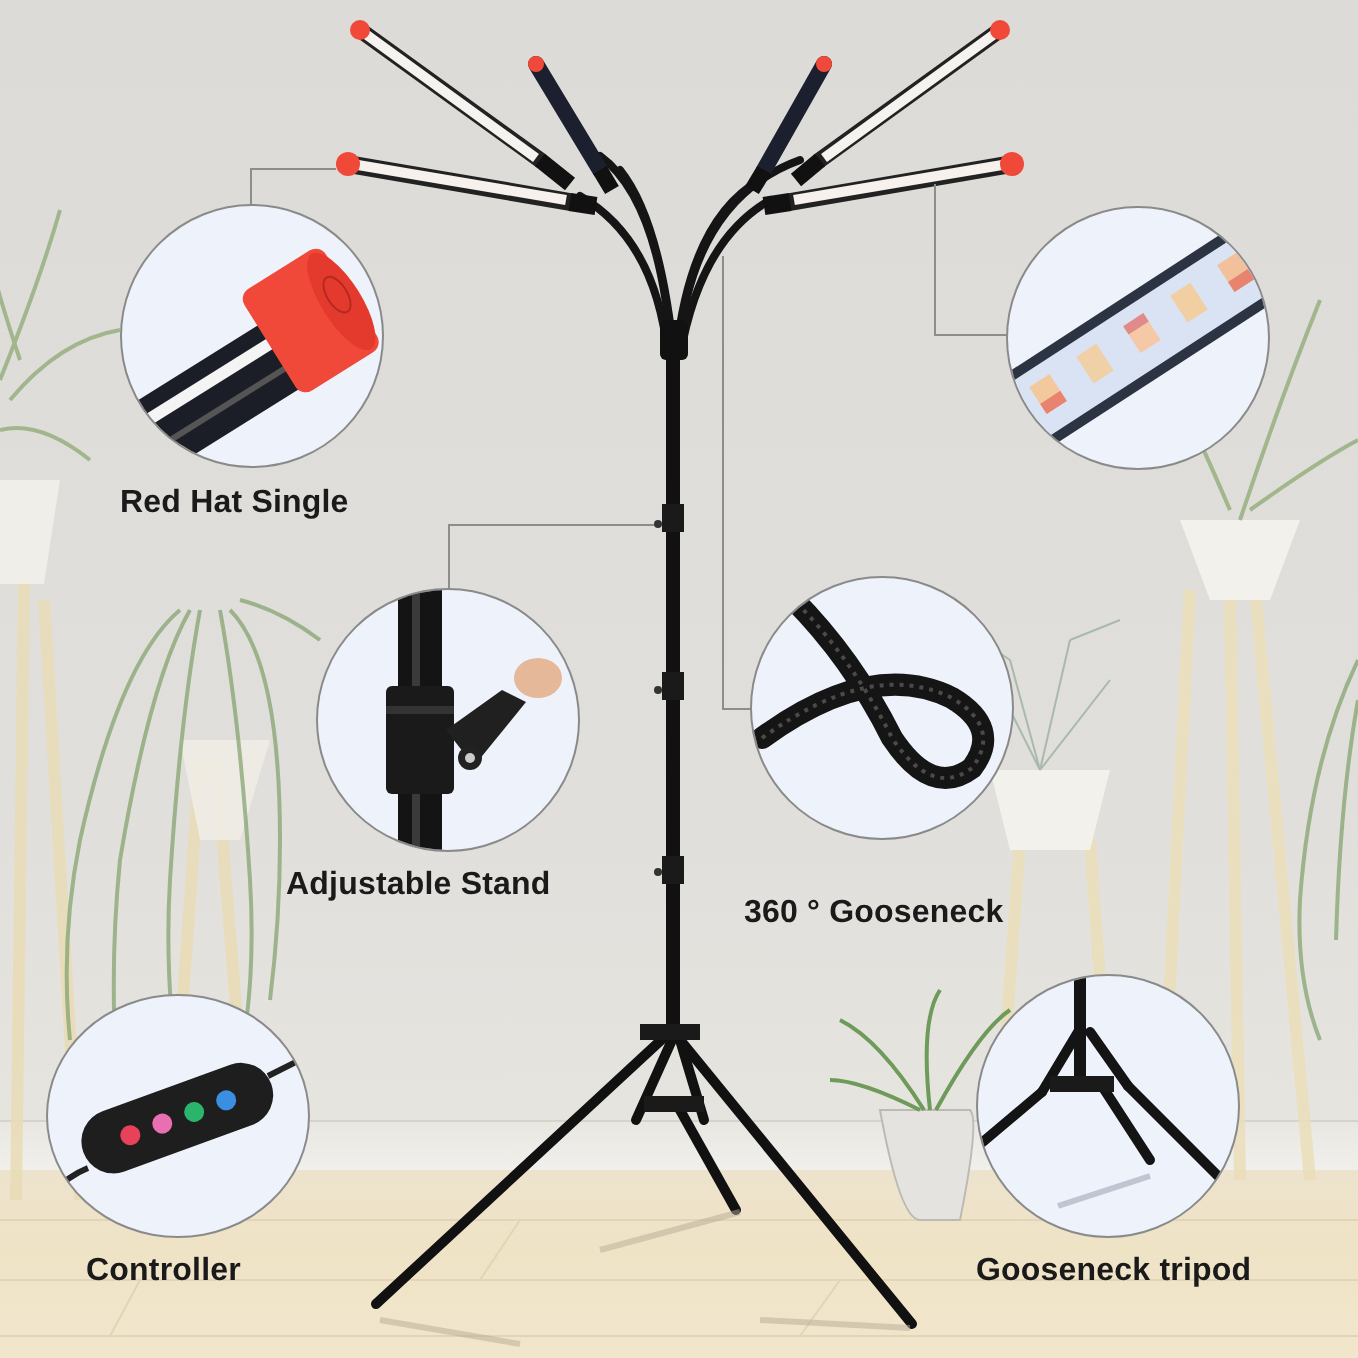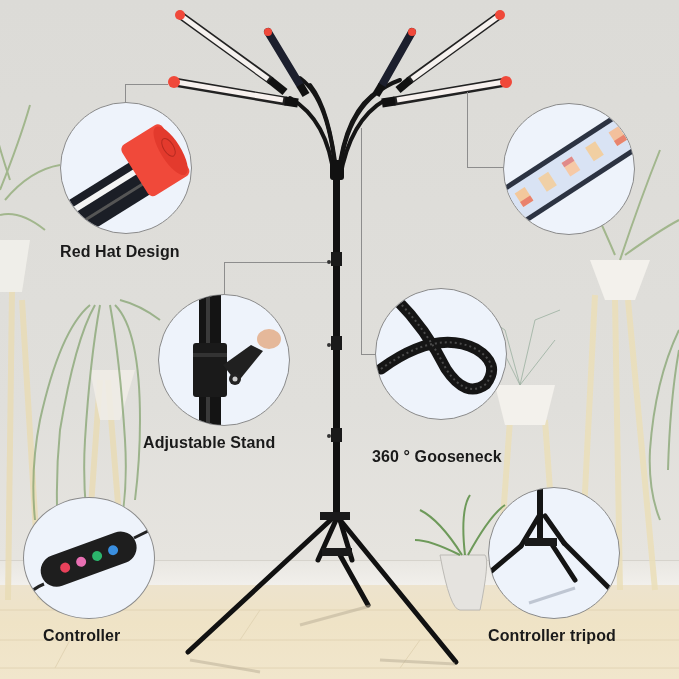--- a/index.html
+++ b/index.html
@@ -177,21 +177,21 @@
       <g transform="rotate(-32 65 65)">
         <rect x="-10" y="62" width="110" height="38" fill="#1b1e26"></rect>
         <rect x="-10" y="70" width="110" height="6" fill="#f4f4f4"></rect>
         <rect x="-10" y="86" width="110" height="3" fill="#555"></rect>
         <rect x="70" y="44" width="48" height="60" rx="6" fill="#f0493a"></rect>
         <ellipse cx="112" cy="74" rx="10" ry="28" fill="#e33a2d"></ellipse>
         <ellipse cx="112" cy="70" rx="5" ry="10" fill="none" stroke="#b52a20" stroke-width="1"></ellipse>
       </g>
     </svg>
   </div>
-  <div class="label" style="left:60px;top:243px;">Red Hat Design</div>
+  <div class="label" style="left:60px;top:243px;">Red Hat Single</div>
 
   <div class="circle" style="left:503px;top:103px;width:130px;height:130px;">
     <svg width="130" height="130">
       <g transform="rotate(-33 65 65)">
         <rect x="-20" y="48" width="170" height="34" fill="#d9e3f4"></rect>
         <rect x="-20" y="44" width="170" height="5" fill="#2c3342"></rect>
         <rect x="-20" y="82" width="170" height="5" fill="#2c3342"></rect>
         <g>
           <rect x="6" y="56" width="12" height="16" fill="#f3c89c"></rect>
           <rect x="34" y="56" width="12" height="16" fill="#f0d0a6"></rect>
@@ -250,15 +250,15 @@
         <line x1="50" y1="28" x2="32" y2="58"></line>
         <line x1="32" y1="58" x2="0" y2="85"></line>
         <line x1="56" y1="28" x2="75" y2="55"></line>
         <line x1="75" y1="55" x2="120" y2="100"></line>
         <line x1="62" y1="55" x2="86" y2="92"></line>
       </g>
       <rect x="36" y="50" width="32" height="8" fill="#1a1a1a"></rect>
       <line x1="86" y1="100" x2="40" y2="115" stroke="#bfc6d2" stroke-width="3"></line>
     </svg>
   </div>
-  <div class="label" style="left:488px;top:627px;">Controller tripod</div>
+  <div class="label" style="left:488px;top:627px;">Gooseneck tripod</div>
 
 </div>
 
 </body></html>

